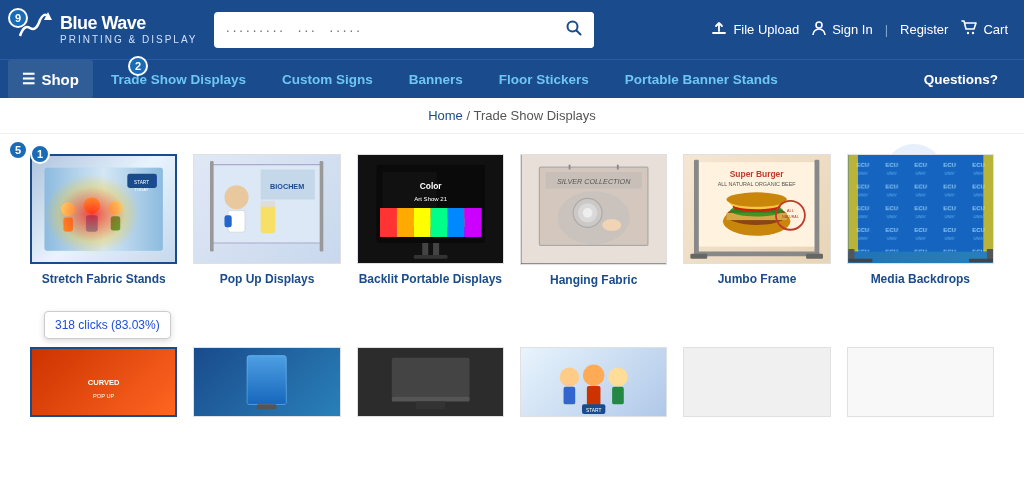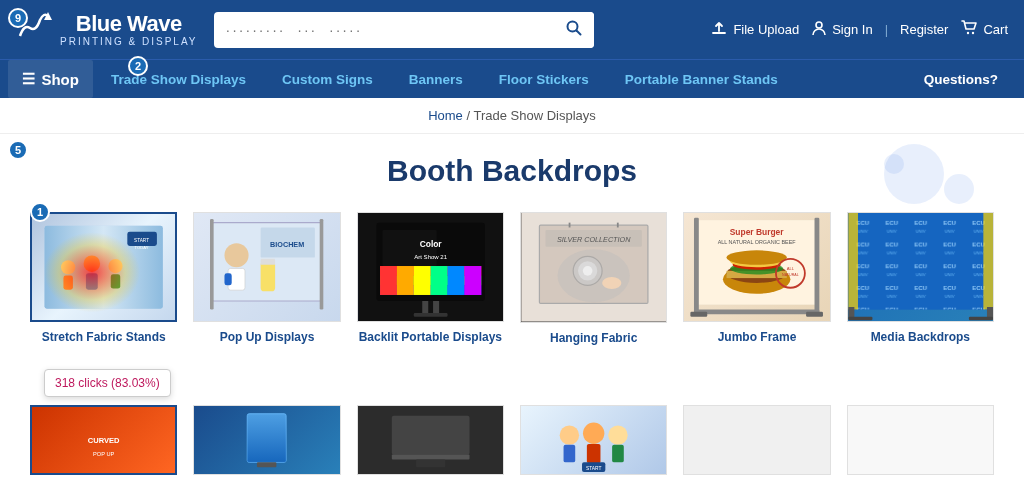--- a/index.html
+++ b/index.html
@@ -17,24 +17,23 @@
       display: flex;
       align-items: center;
       gap: 8px;
       min-width: 180px;
     }
     .logo-text {
       color: #fff;
       line-height: 1.1;
     }
     .logo-text .brand {
-      font-size: 22px;
+      font-size: 18px;
       font-weight: 900;
       letter-spacing: -0.5px;
-      text-align: center;
     }
     .logo-text .sub {
       font-size: 10px;
       letter-spacing: 2px;
       color: #cde0ff;
     }
     .logo-wave {
       color: #fff;
       font-size: 28px;
     }
@@ -207,21 +206,21 @@
     
     .tooltip-box {
       position: absolute;
       bottom: 0;
       left: 14px;
       background: #fff;
       border: 1px solid #ccc;
       border-radius: 4px;
       padding: 6px 10px;
       font-size: 12px;
-      color: #be185d;
+      color: #1d4ed8;
       box-shadow: 0 2px 6px rgba(0,0,0,0.15);
       white-space: nowrap;
       z-index: 20;
     }
 
     
     .img-stretch { background: linear-gradient(135deg, #b0c4de 0%, #e8f4fd 50%, #c5d8ee 100%); }
     .img-popup { background: linear-gradient(135deg, #e0e8f5 0%, #c8d8ed 100%); }
     .img-backlit { background: linear-gradient(135deg, #1a1a2e 0%, #16213e 50%, #0f3460 100%); }
     .img-fabric { background: linear-gradient(135deg, #2c2c2c 0%, #4a4a4a 100%); }
@@ -339,21 +338,20 @@
     <span> / </span>
     <span>Trade Show Displays</span>
   </div>
 
   <div class="main-content" style="position:relative;">
     
     <div class="dot-bg" style="width:60px;height:60px;top:10px;right:80px;"></div>
     <div class="dot-bg" style="width:30px;height:30px;top:40px;right:50px;"></div>
     <div class="dot-bg" style="width:20px;height:20px;top:20px;right:120px;"></div>
 
-    <h1 class="page-title">Booth Backdrops</h1>
 
     
     <div class="product-grid" style="position:relative;">
 
       <div style="position:absolute; top:-10px; left:0px; z-index:50;">
         <div class="badge" style="background:#1a6bb5; border:2px solid #fff;">1</div>
       </div>
 
       <div class="product-card">
         <div class="product-image img-stretch" style="border:2px solid #1a4b8c; position:relative;">

